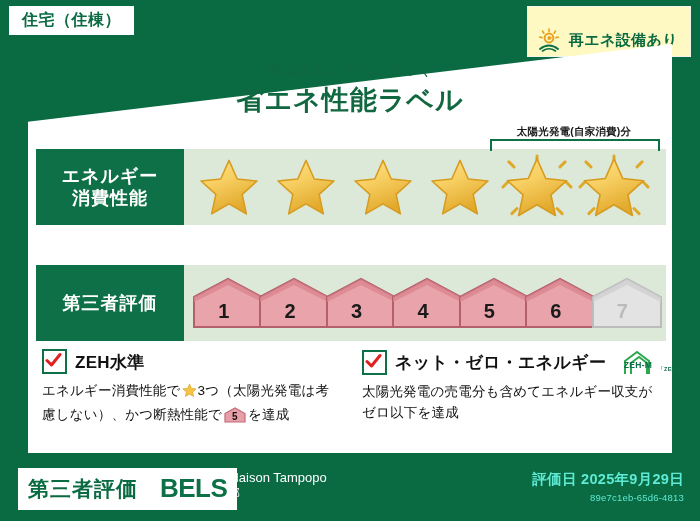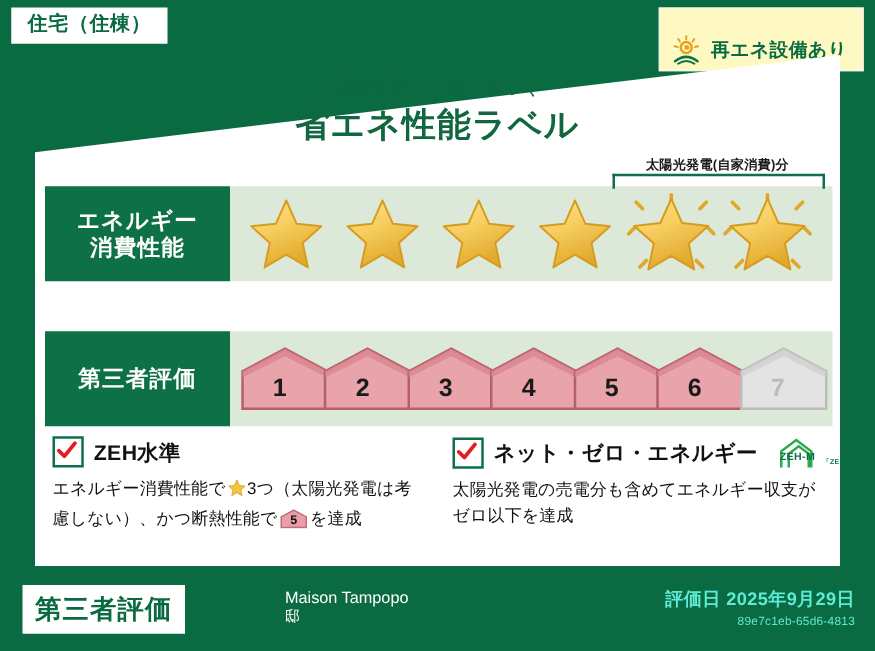--- a/index.html
+++ b/index.html
@@ -385,20 +385,21 @@
         </div>
         <div class="check-desc">太陽光発電の売電分も含めてエネルギー収支がゼロ以下を達成</div>
       </div>
 
     </div>
   </div>
 
   <div class="footer">
     <div class="bels-box">
       <span class="bels-jp">第三者評価</span>
+      <span class="bels-en">BELS</span>
     </div>
     <div class="owner">
       <span>Maison Tampopo</span><br>
       <span class="suffix">邸</span>
     </div>
     <div class="eval">
       <div class="eval-date">
         <span>評価日</span>
         <span>2025年9月29日</span>
       </div>

